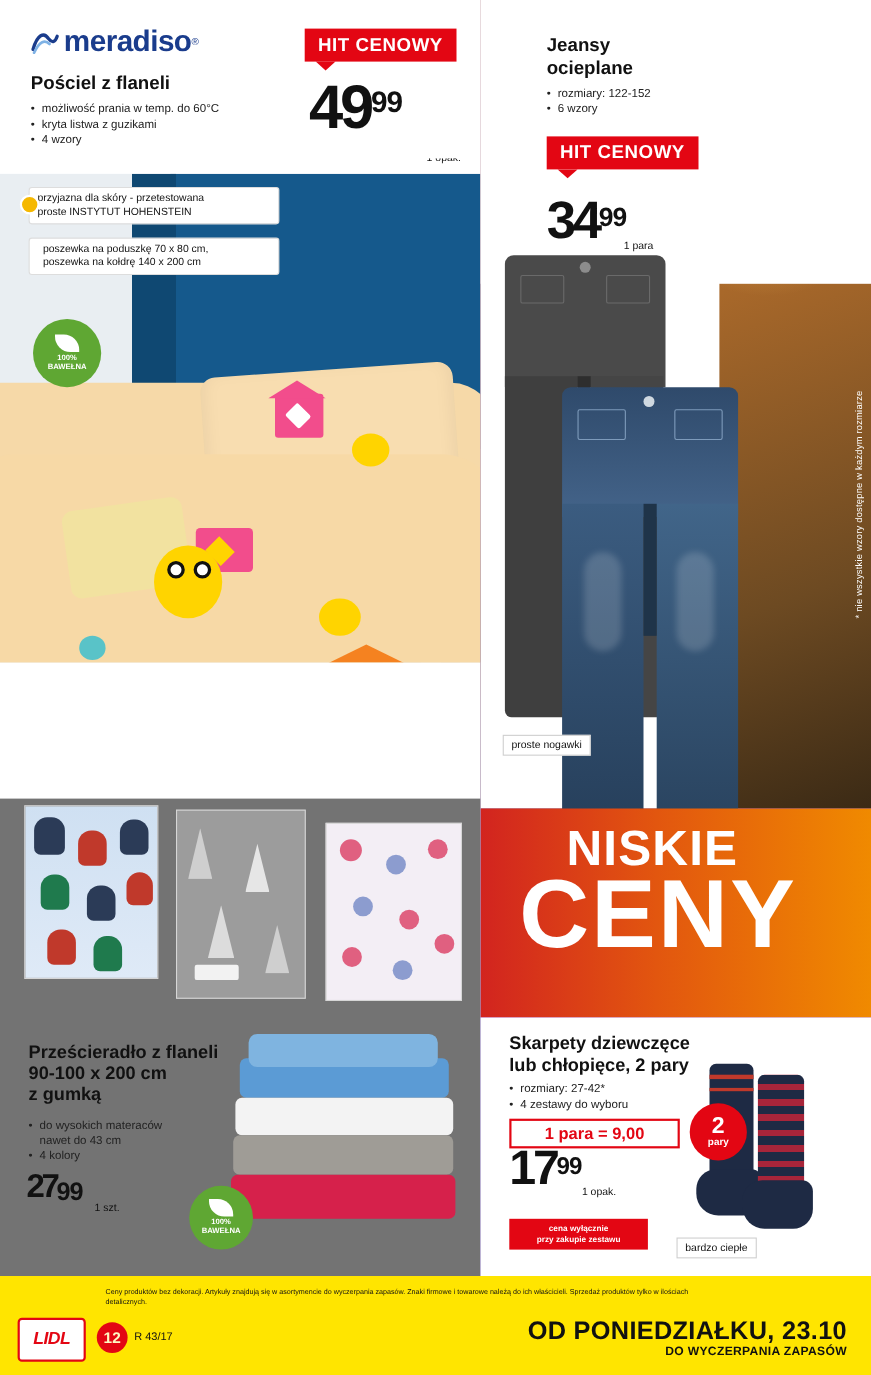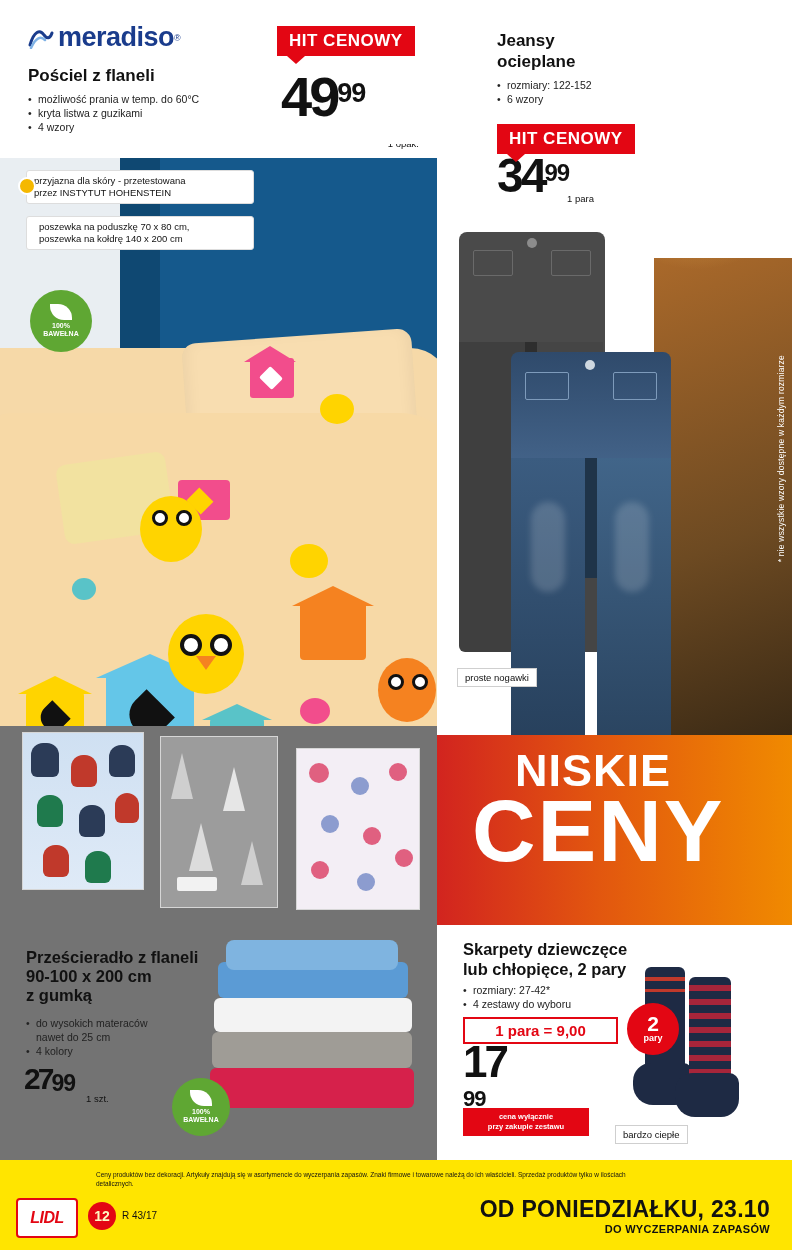--- a/index.html
+++ b/index.html
@@ -36,21 +36,21 @@
   .price-cents { font-weight:bold; color:#111; letter-spacing:-1px; }
   .price-unit { font-size:9.5px; color:#111; }
 
   
   #tag-posciel { left:277px; top:26px; width:146px; }
   #tag-posciel .price-frame { width:146px; height:78px; border:none; }
   #tag-posciel .price-main { font-size:56px; }
   #tag-posciel .price-cents { font-size:27px; }
 
   
-  .hero-left { position:absolute; left:0; top:158px; width:437px; height:568px; overflow:hidden; }
+  .hero-left { position:absolute; left:0; top:158px; width:437px; height:444px; overflow:hidden; }
   .hero-left .bg-wall { position:absolute; inset:0; background:linear-gradient(180deg,#cfd9e2 0%, #a9bccd 35%, #8aa7bd 60%, #d8c6a8 100%); }
   .hero-left .blue-panel { position:absolute; left:155px; top:0; width:282px; height:250px; background:#15598c; }
   .hero-left .blue-panel2 { position:absolute; left:120px; top:0; width:40px; height:280px; background:#0f4872; }
   .hero-left .wall-white { position:absolute; left:0; top:0; width:125px; height:330px; background:#e9eef2; }
   .hero-left .floor { position:absolute; left:0; bottom:0; width:437px; height:120px; background:#6b5a48; }
   .hero-left .rug { position:absolute; left:300px; bottom:0; width:137px; height:110px; background:repeating-linear-gradient(160deg,#c9b79a 0 6px,#a08b6c 6px 12px); }
   .hero-left .bed { position:absolute; left:-10px; top:190px; width:460px; height:380px; background:#f6d9a8; border-radius:10px 40px 0 0; }
   .hero-left .duvet { position:absolute; left:-10px; top:255px; width:470px; height:320px; background:
       radial-gradient(circle at 18% 30%, #ffe9c0 0 40px, transparent 41px),
       radial-gradient(circle at 60% 55%, #ffe6b8 0 60px, transparent 61px),
@@ -216,21 +216,21 @@
       <div class="owl" style="left:388px; top:516px; width:16px; height:16px; background:#fff; border:3px solid #111;"></div>
       <div class="owl" style="left:412px; top:516px; width:16px; height:16px; background:#fff; border:3px solid #111;"></div>
 
       <div class="motif" style="left:290px; top:386px; width:38px; height:34px; background:#ffd400; border-radius:50%;"></div>
       <div class="motif" style="left:300px; top:540px; width:30px; height:26px; background:#f24d8c; border-radius:50%;"></div>
       <div class="motif" style="left:72px; top:420px; width:24px; height:22px; background:#59c3c8; border-radius:50%;"></div>
 
       <div class="info-badge" style="left:26px; top:12px; width:228px;">
         <span class="pin"></span>
         <div>przyjazna dla skóry - przetestowana</div>
-        <div>przez INSTYTUT HOHENSTEIN</div>
+        <div>proste INSTYTUT HOHENSTEIN</div>
       </div>
       <div class="info-badge" style="left:26px; top:58px; width:228px;padding-left:12px;">
         <div>poszewka na poduszkę 70 x 80 cm,</div>
         <div>poszewka na kołdrę 140 x 200 cm</div>
       </div>
 
       <div class="cotton-seal" style="left:30px; top:132px;">
         <div class="leaf"></div>
         <span>100%</span>
         <span>BAWEŁNA</span>
@@ -276,21 +276,21 @@
       <div style="position:absolute; left:210px; top:342px; width:204px; height:40px; background:#d6214b; border-radius:6px;"></div>
 
       <div class="prod2-title">
         <div>Prześcieradło z flaneli</div>
         <div>90-100 x 200 cm</div>
         <div>z gumką</div>
       </div>
 
       <ul class="bullets2">
         <li>do wysokich materaców</li>
-        <li style="padding-left:10px;">nawet do 25 cm</li>
+        <li style="padding-left:10px;">nawet do 43 cm</li>
         <li>4 kolory</li>
       </ul>
       <style> .bullets2 li:nth-child(2):before { content:""; } </style>
 
       <div id="tag-przescieradlo">
         <div style="display:flex; align-items:flex-start;">
           <span class="price-main">27</span>
           <span class="price-cents" style="margin-top:4px;">99</span>
         </div>
         <div class="price-unit" style="margin-left:62px; margin-top:-4px;">1 szt.</div>
@@ -341,21 +341,21 @@
       <div>ocieplane</div>
     </div>
 
     <ul class="r-bullets">
       <li>rozmiary: 122-152</li>
       <li>6 wzory</li>
     </ul>
 
     <div id="tag-jeansy">
       <div class="hit-label">HIT CENOWY</div>
-      <div style="display:flex; align-items:flex-start; margin-top:1px;text-align:center;">
+      <div style="display:flex; align-items:flex-start; margin-top:26px;text-align:center;">
         <span class="price-main">34</span>
         <span class="price-cents" style="margin-top:4px;">99</span>
       </div>
       <div class="price-unit" style="margin-left:70px; margin-top:-4px;">1 para</div>
     </div>
 
     <div class="vert-note">* nie wszystkie wzory dostępne w każdym rozmiarze</div>
     <div class="small-label" style="left:20px; top:668px;">proste nogawki</div>
   </div>
 
@@ -370,21 +370,21 @@
       <div>lub chłopięce, 2 pary</div>
     </div>
     <ul class="s3-bullets">
       <li>rozmiary: 27-42*</li>
       <li>4 zestawy do wyboru</li>
     </ul>
 
     <div class="para-banner">1 para = 9,00</div>
 
     <div id="tag-skarpety">
-      <div style="display:flex; align-items:flex-start;flex-direction:column;">
+      <div style="display:flex; align-items:flex-start;">
         <span class="price-main">17</span>
         <span class="price-cents" style="margin-top:4px;">99</span>
       </div>
       <div class="price-unit" style="margin-left:66px; margin-top:-4px;">1 opak.</div>
     </div>
 
     <div class="red-note">
       <div>cena wyłącznie</div>
       <div>przy zakupie zestawu</div>
     </div>

